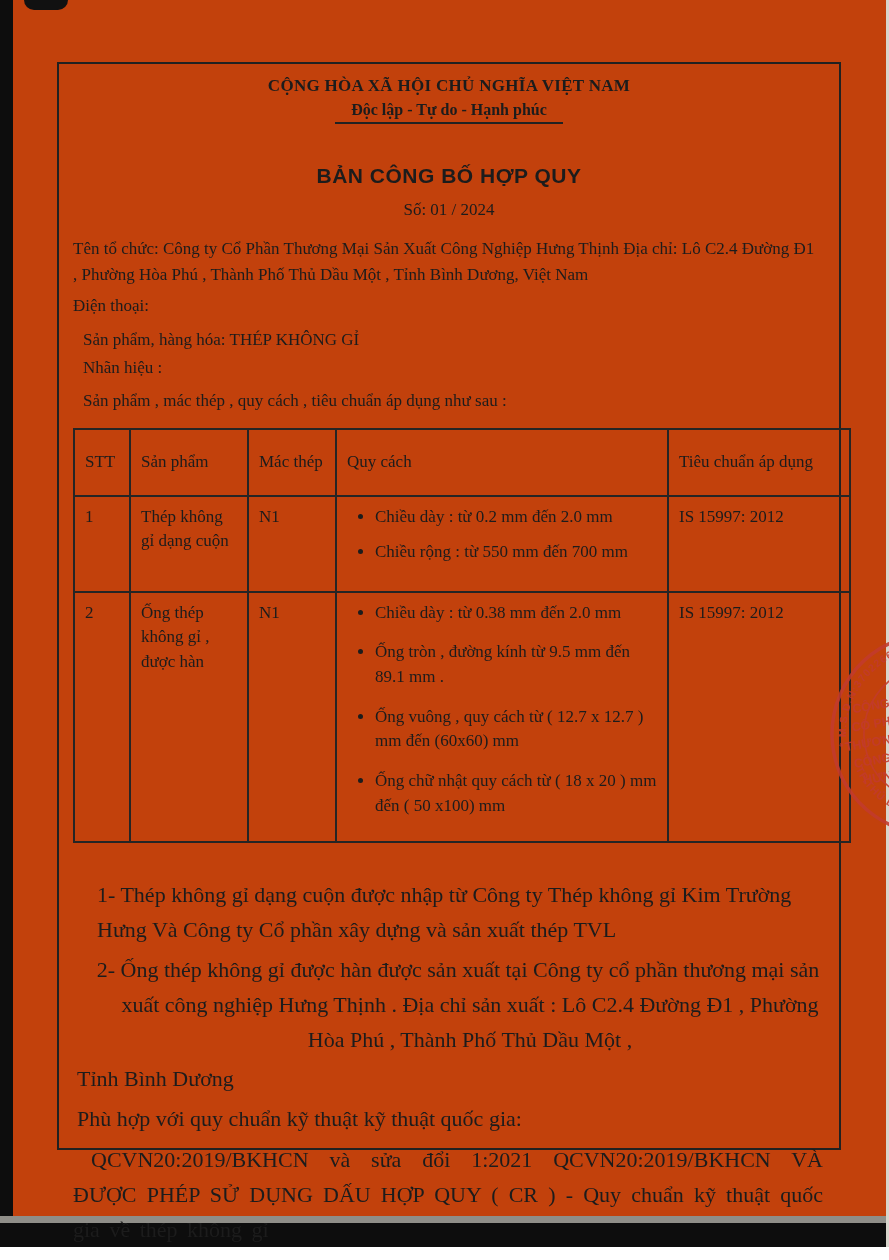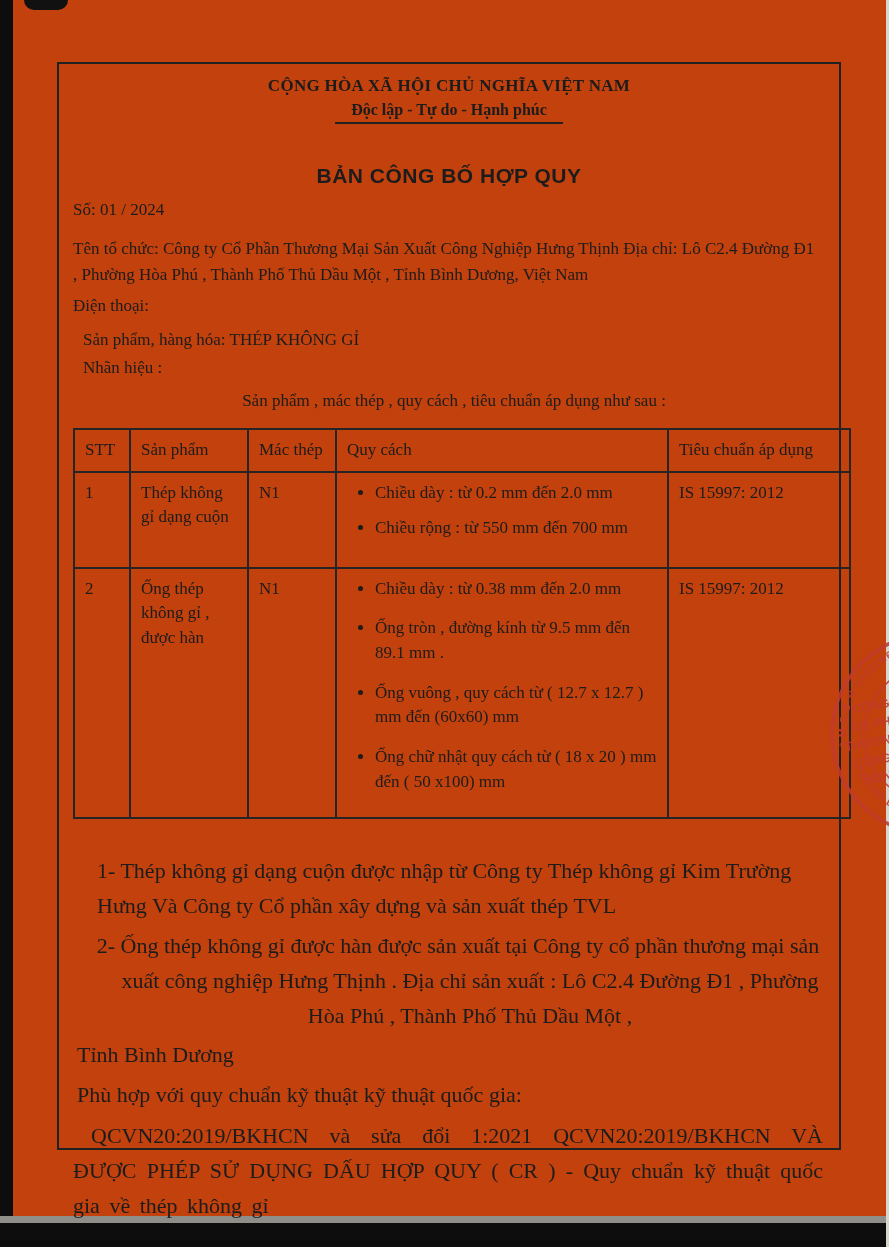--- a/index.html
+++ b/index.html
@@ -14,33 +14,33 @@
   .scan-corner { position:absolute; left:24px; top:0; width:44px; height:10px; background:#111; border-radius:0 0 10px 10px; }
   .scan-right  { position:absolute; right:0; top:0; width:3px; height:1260px; background:#d9d6cd; }
 
   .frame { position:absolute; left:57px; top:62px; width:784px; height:1088px; border:2px solid #212121; padding:8px 14px 0 14px; }
 
   .center { text-align:center; }
   .national-title { font-size:17px; font-weight:bold; letter-spacing:.3px; margin-top:4px; }
   .motto-wrap { text-align:center; margin-top:5px; }
   .motto { display:inline-block; font-size:16px; font-weight:bold; border-bottom:2px solid #222; padding:0 16px 3px 16px; }
   .doc-title { font-family:"Liberation Sans", sans-serif; font-size:21px; font-weight:bold; text-align:center; letter-spacing:.5px; margin-top:40px; }
-  .doc-number { font-size:17px; margin-top:12px; }
+  .doc-number { font-size:17px; text-align:center; margin-top:12px; }
 
   .body-text { font-size:17px; line-height:1.55; }
   .p-org   { margin-top:16px; margin-right:6px; }
   .p-phone { margin-top:4px; }
   .p-prod  { margin-top:8px; margin-left:10px; }
   .p-prod b { font-weight:normal; }
   .p-brand { margin-left:10px; margin-top:2px; }
-  .p-intro { margin-left:10px; margin-top:6px;text-align:center; }
+  .p-intro { margin-left:10px; margin-top:6px; }
 
   table.spec { border-collapse:collapse; width:776px; margin:14px auto 0 auto; table-layout:fixed; }
   table.spec th, table.spec td { border:2px solid #252525; font-size:17px; font-weight:normal; text-align:left; vertical-align:top; padding:8px 10px; line-height:1.45; }
-  table.spec thead th { vertical-align:middle; height:41px; padding:8px 10px; }
+  table.spec thead th { vertical-align:middle; height:41px; padding:20px 10px; }
   th.c-stt, td.c-stt { text-align:center; }
   .row-1 td { height:96px; }
   .row-2 td { height:242px; }
   td.c-name { text-align:justify; }
   ul.specs { margin:0 0 0 6px; padding-left:22px; }
   ul.specs li { margin-bottom:11px; }
   .row-2 ul.specs li { margin-bottom:15px; }
 
   .notes { margin-top:34px; font-size:22px; line-height:1.6; }
   .note-1 { margin-left:24px; margin-right:4px; }

